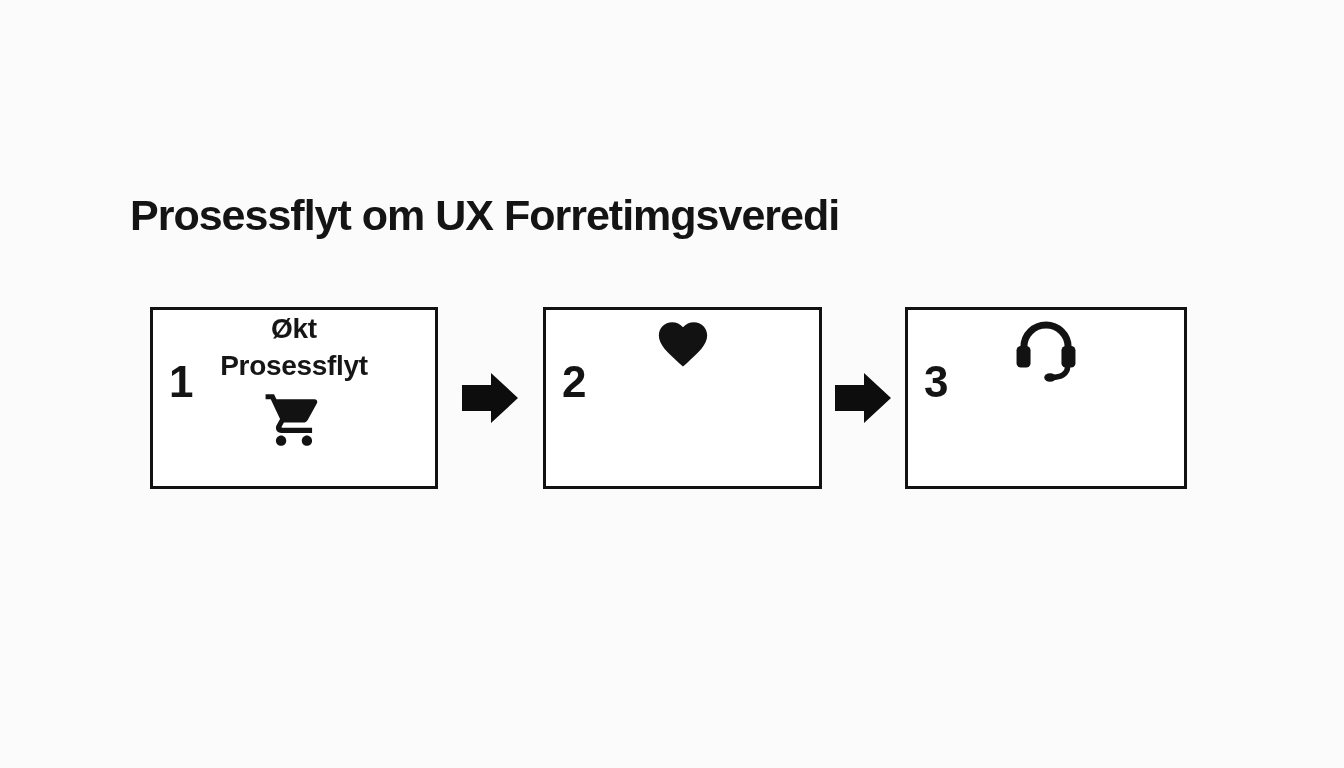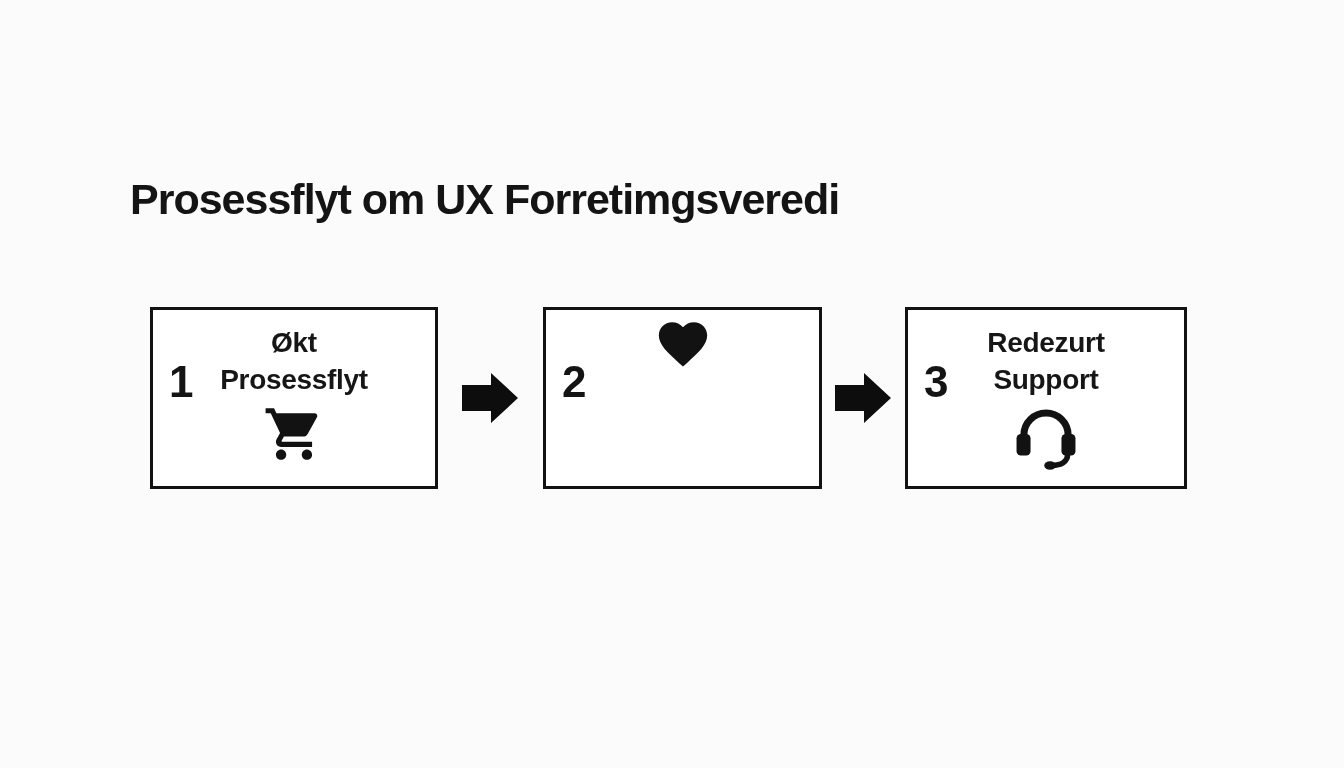--- a/index.html
+++ b/index.html
@@ -11,21 +11,21 @@
     height: 768px;
     background: #fbfbfb;
     font-family: "Liberation Sans", sans-serif;
     color: #141414;
     overflow: hidden;
     position: relative;
   }
   .diagram-title {
     position: absolute;
     left: 130px;
-    top: 146px;
+    top: 162px;
     font-size: 43px;
     font-weight: 700;
     letter-spacing: -1px;
     color: #141414;
     white-space: nowrap;
   }
   .flow-row {
     position: absolute;
     left: 150px;
     top: 307px;
@@ -48,21 +48,20 @@
   .step-number {
     position: absolute;
     left: 16px;
     top: 50px;
     font-size: 44px;
     line-height: 1;
     font-weight: 700;
     color: #141414;
   }
   .step-label {
-    margin-top: 14px;
     text-align: center;
     font-size: 28px;
     line-height: 37px;
     font-weight: 700;
     color: #161616;
     letter-spacing: -0.3px;
   }
   .step-icon {
     margin-top: 5px;
     display: flex;
@@ -120,24 +119,20 @@
   <div class="arrow-slot g2">
     <span>
       <svg width="58" height="56" viewBox="0 0 58 56" aria-hidden="true">
         <polygon points="0,15 29,15 29,3 56,28 29,53 29,41 0,41" fill="#0d0d0d"></polygon>
       </svg>
     </span>
   </div>
 
   <div class="step-box w3">
     <span class="step-number">3</span>
-    <div class="step-label">
-      <div>Redezurt</div>
-      <div>Support</div>
-    </div>
     <span class="step-icon">
       <svg width="70" height="70" viewBox="0 0 24 24" aria-hidden="true">
         <path d="M4.4 12.6 V11 A7.6 7.6 0 0 1 19.6 11 V12.6" fill="none" stroke="currentColor" stroke-width="2.4"></path>
         <rect x="1.9" y="10.6" width="4.8" height="7.4" rx="1.5" fill="currentColor"></rect>
         <rect x="17.3" y="10.6" width="4.8" height="7.4" rx="1.5" fill="currentColor"></rect>
         <path d="M19.4 17.6 C19.4 20.2 17.2 21.4 14 21.4" fill="none" stroke="currentColor" stroke-width="1.9" stroke-linecap="round"></path>
         <ellipse cx="13.4" cy="21.4" rx="2" ry="1.45" fill="currentColor"></ellipse>
       </svg>
     </span>
   </div>

